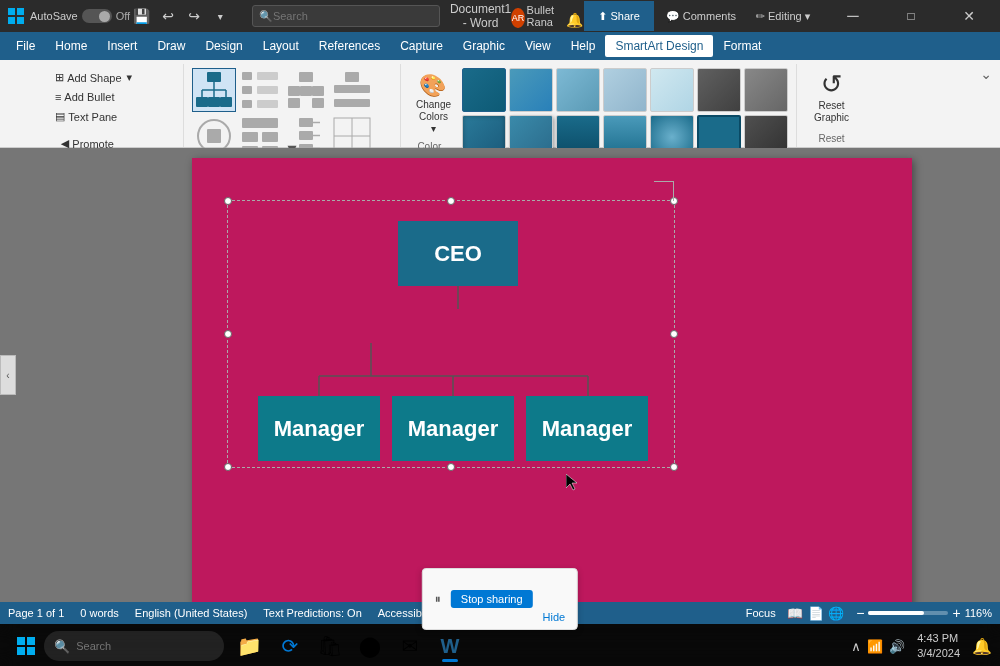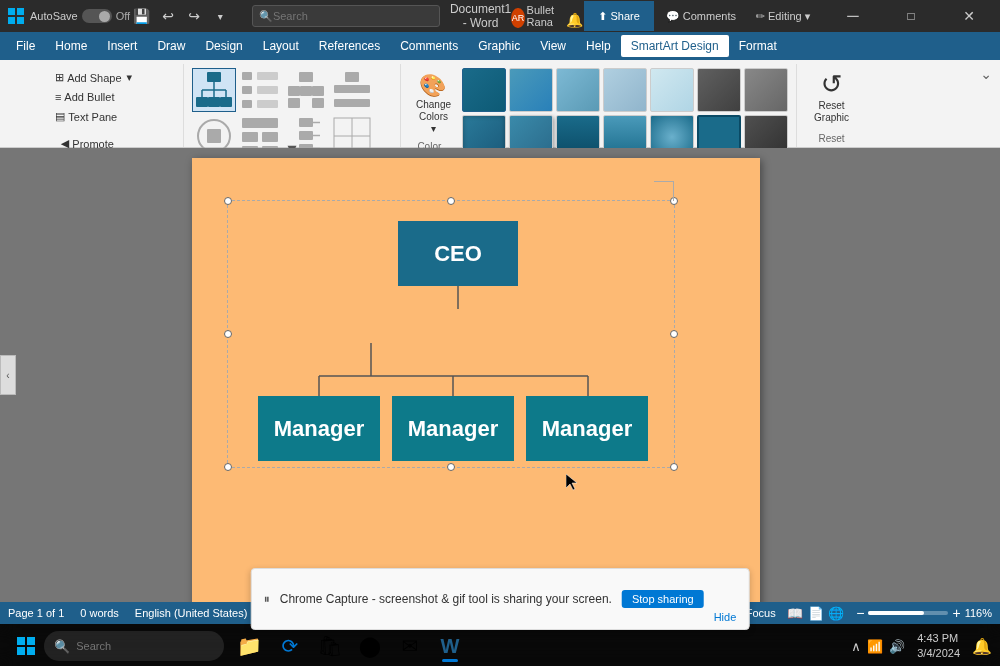--- a/index.html
+++ b/index.html
@@ -115,23 +115,23 @@
     
     #doc-area {
       position: relative;
       background: #767676;
       flex: 1;
     }
     #page {
       position: absolute;
       left: 192px;
       top: 10px;
-      width: 568px;
+      width: 720px;
       height: 450px;
-      background: #fdba74;
+      background: #be185d;
       box-shadow: 2px 2px 8px rgba(0,0,0,0.4);
     }
 
     
     #smartart-container {
       position: absolute;
       left: 40px;
       top: 50px;
       width: 450px;
       height: 270px;
@@ -311,21 +311,21 @@
 </div>
 
 <div id="menu-bar">
   <div class="menu-item">File</div>
   <div class="menu-item">Home</div>
   <div class="menu-item">Insert</div>
   <div class="menu-item">Draw</div>
   <div class="menu-item">Design</div>
   <div class="menu-item">Layout</div>
   <div class="menu-item">References</div>
-  <div class="menu-item">Comments</div>
+  <div class="menu-item">Capture</div>
   <div class="menu-item">Graphic</div>
   <div class="menu-item">View</div>
   <div class="menu-item">Help</div>
   <div class="menu-item active">SmartArt Design</div>
   <div class="menu-item">Format</div>
 </div>
 
 <div id="ribbon">
 
   <div class="ribbon-group" style="min-width:180px;">
@@ -587,21 +587,20 @@
         <div style="width:70%;height:100%;background:white;border-radius:2px;"></div>
       </div>
       <span style="cursor:pointer;font-size:14px;">+</span>
       <span class="status-item">116%</span>
     </div>
   </div>
 </div>
 
 <div id="notif-bar">
   <span class="pause-icon">⏸</span>
-  <span>Chrome Capture - screenshot &amp; gif tool is sharing your screen.</span>
   <button class="stop-btn">Stop sharing</button>
   <a class="hide-link">Hide</a>
 </div>
 
 <div id="taskbar">
   <div class="taskbar-start">
     <svg width="18" height="18" viewBox="0 0 18 18">
       <rect x="0" y="0" width="8" height="8" fill="#00adef"></rect>
       <rect x="10" y="0" width="8" height="8" fill="#00adef"></rect>
       <rect x="0" y="10" width="8" height="8" fill="#00adef"></rect>

